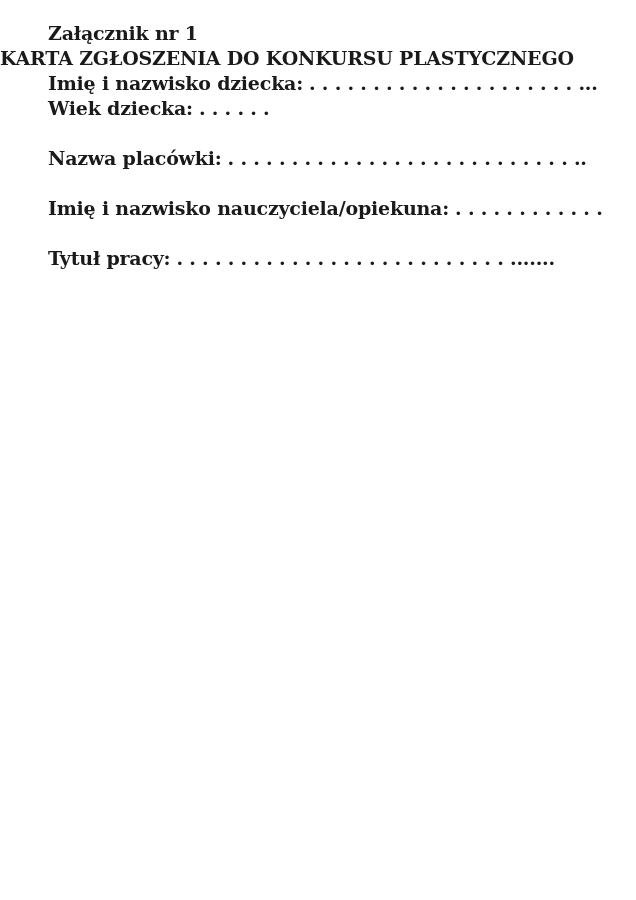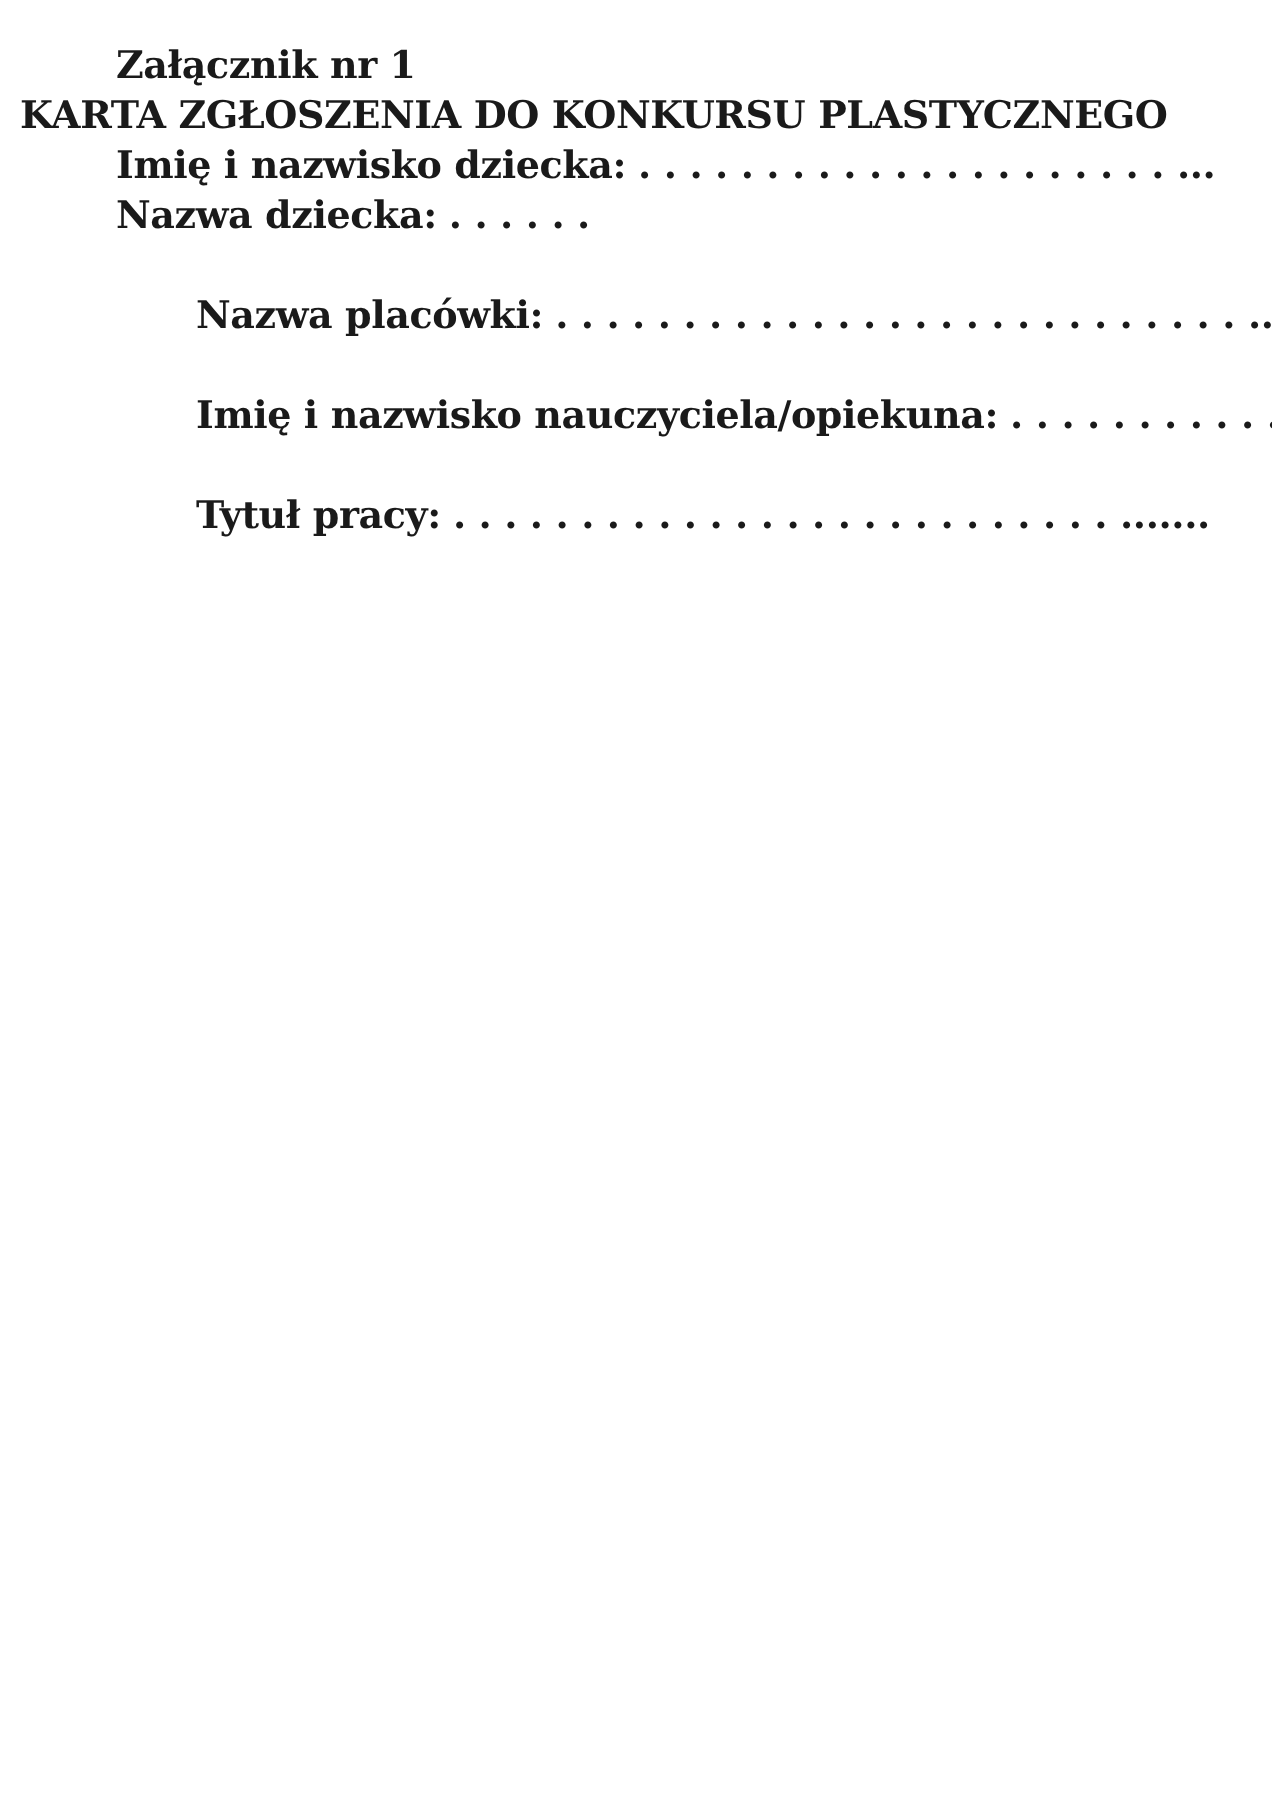--- a/index.html
+++ b/index.html
@@ -10,47 +10,46 @@
     height: 900px;
     background: #ffffff;
     overflow: hidden;
     font-family: "DejaVu Serif", serif;
     font-weight: bold;
     font-size: 19px;
     line-height: 25px;
     letter-spacing: -0.2px;
     color: #1a1a1a;
     padding-top: 21px;
-    padding-left: 10px;
   }
   .row-left {
     padding-left: 48px;
     padding-right: 36px;
     white-space: nowrap;
   }
   .row-center {
     white-space: nowrap;
   }
   .subtitle { font-style: italic; }
   .dots { padding-left: 6px; }
-  .spaced { margin-top: 25px; margin-left: 40px; }
+  .spaced { margin-top: 25px; }
 </style>
 </head>
 <body>
 
 <div class="page">
 
   <div class="row-left">Załącznik nr 1</div>
 
   <div class="row-center">KARTA ZGŁOSZENIA DO KONKURSU PLASTYCZNEGO</div>
 
 
   <div class="row-left"><span>Imię i nazwisko dziecka:</span><span class="dots">. . . . . . . . . . . . . . . . . . . . . ...</span></div>
 
-  <div class="row-left"><span>Nazwa dziecka:</span><span class="dots">. . . . . .</span></div>
+  <div class="row-left"><span>Wiek dziecka:</span><span class="dots">. . . . . .</span></div>
 
   <div class="row-left spaced"><span>Nazwa placówki:</span><span class="dots">. . . . . . . . . . . . . . . . . . . . . . . . . . . ..</span></div>
 
 
   <div class="row-left spaced"><span>Imię i nazwisko nauczyciela/opiekuna:</span><span class="dots">. . . . . . . . . . . .</span></div>
 
 
   <div class="row-left spaced"><span>Tytuł pracy:</span><span class="dots">. . . . . . . . . . . . . . . . . . . . . . . . . . .......</span></div>
 
 </div>

